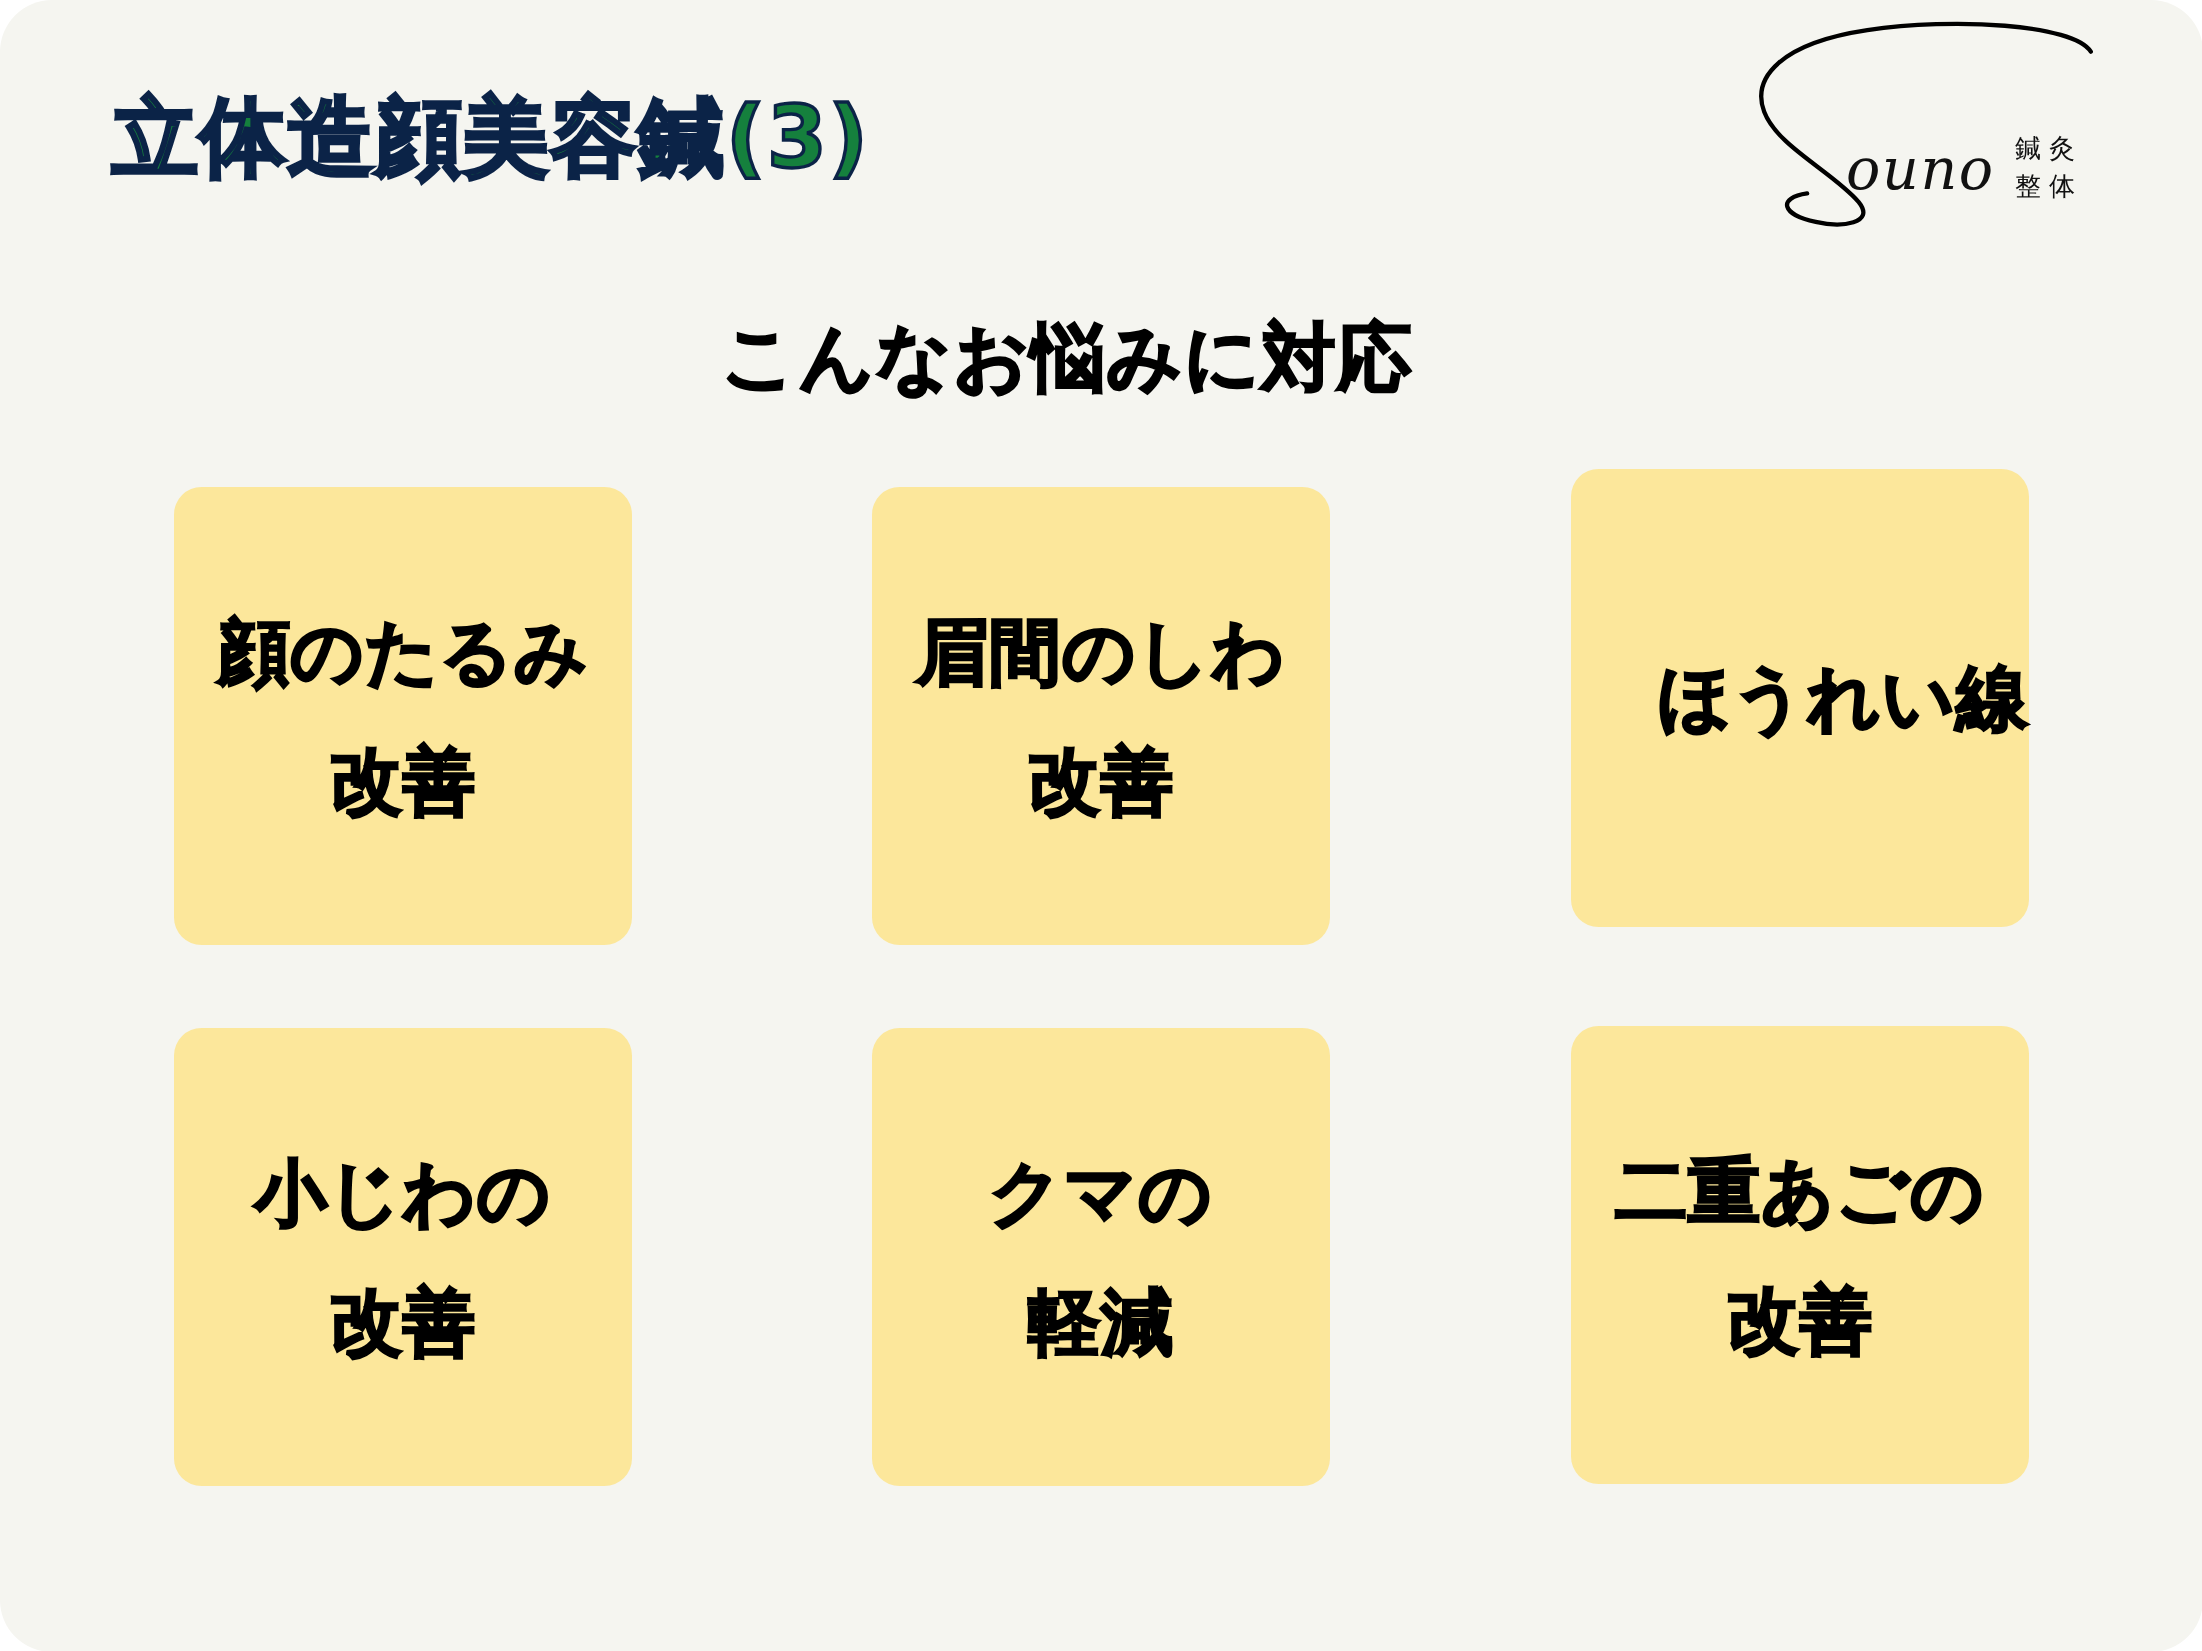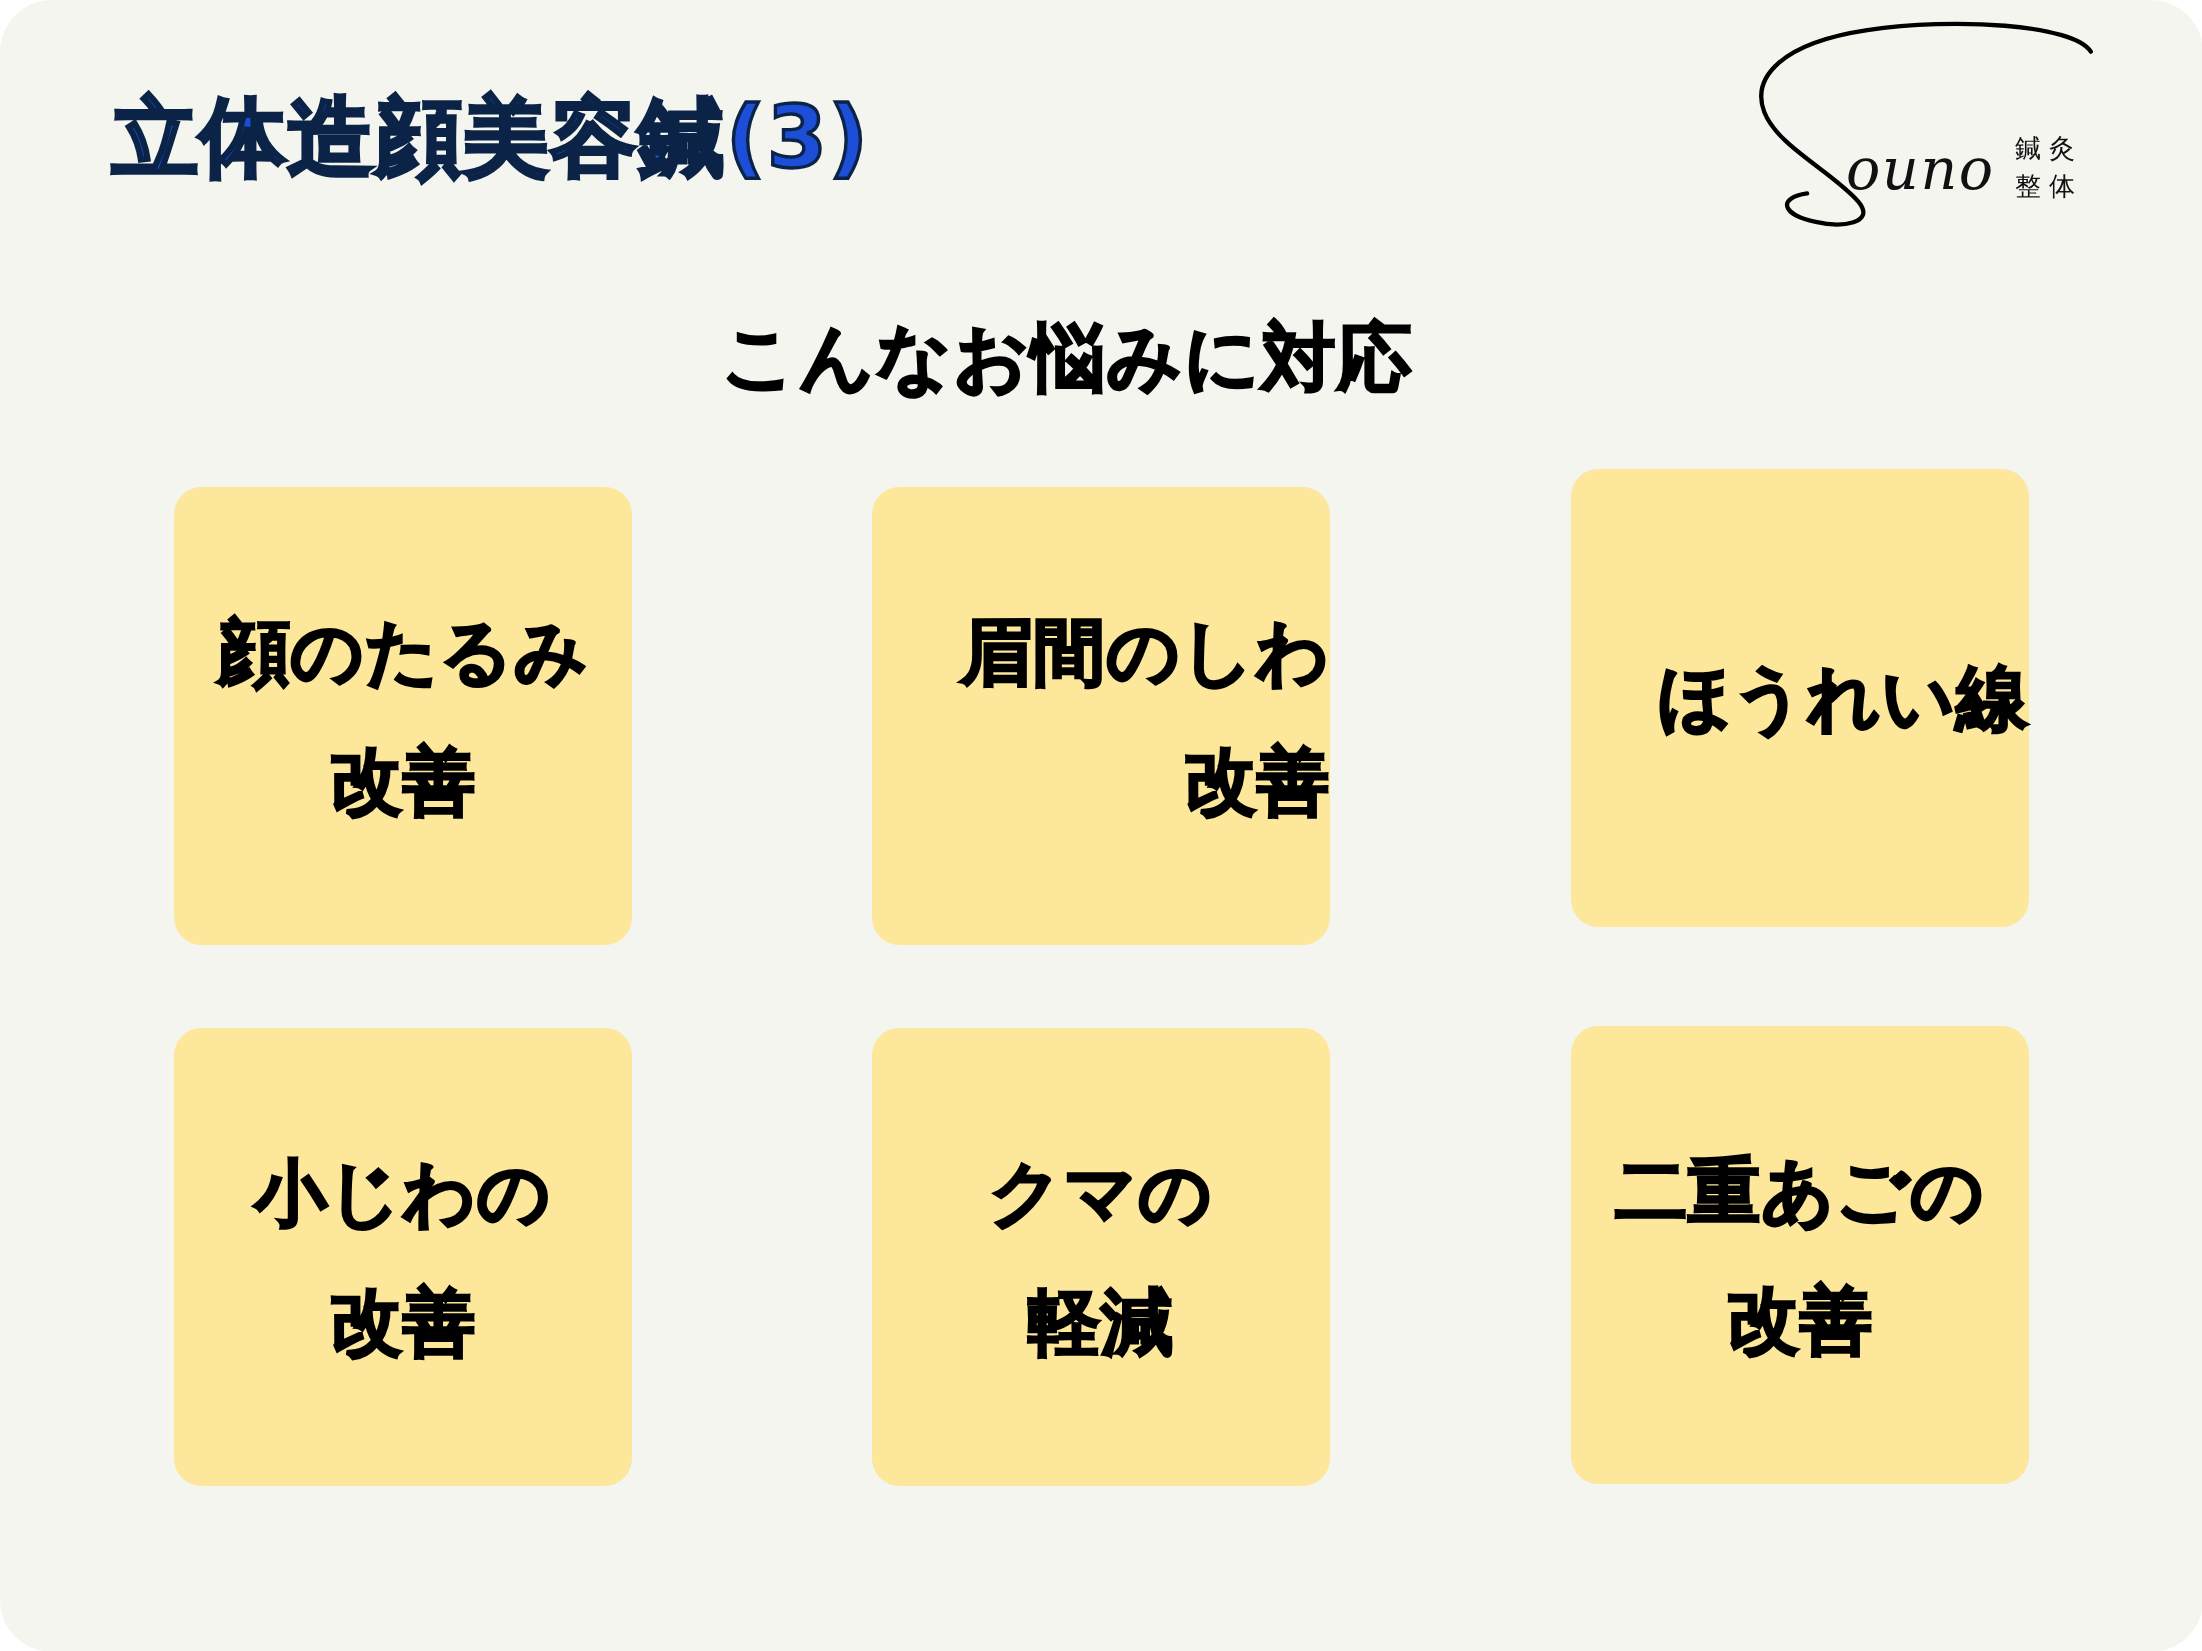--- a/index.html
+++ b/index.html
@@ -20,21 +20,21 @@
       border-radius: 52px;
     }
     .title {
       position: absolute;
       left: 112px;
       top: 86px;
       font-family: "DejaVu Sans", sans-serif;
       font-weight: 900;
       font-size: 86px;
       line-height: 103px;
-      color: #1d4ed8;
+      color: #15803d;
       letter-spacing: 1.7px;
       -webkit-text-stroke: 3.4px #0b2347;
       white-space: nowrap;
     }
     .logo {
       position: absolute;
       left: 1747px;
       top: 17px;
       width: 361px;
       height: 224px;
@@ -93,21 +93,21 @@
       cursor: pointer;
     }
     .card .line {
       font-size: 72px;
       line-height: 86px;
       white-space: nowrap;
       -webkit-text-stroke: 2.6px #000;
       letter-spacing: 0.9px;
     }
     .c1 { left: 174px;  top: 487px; }
-    .c2 { left: 872px; top: 487px; align-items: flex-end; }
+    .c2 { left: 872px; top: 487px; }
     .c3 { left: 1571px; top: 469px; align-items: flex-end; }
     .c4 { left: 174px;  top: 1028px; }
     .c5 { left: 872px; top: 1028px; }
     .c6 { left: 1571px; top: 1026px; }
   </style>
 </head>
 <body>
 
 <div class="slide">
 

